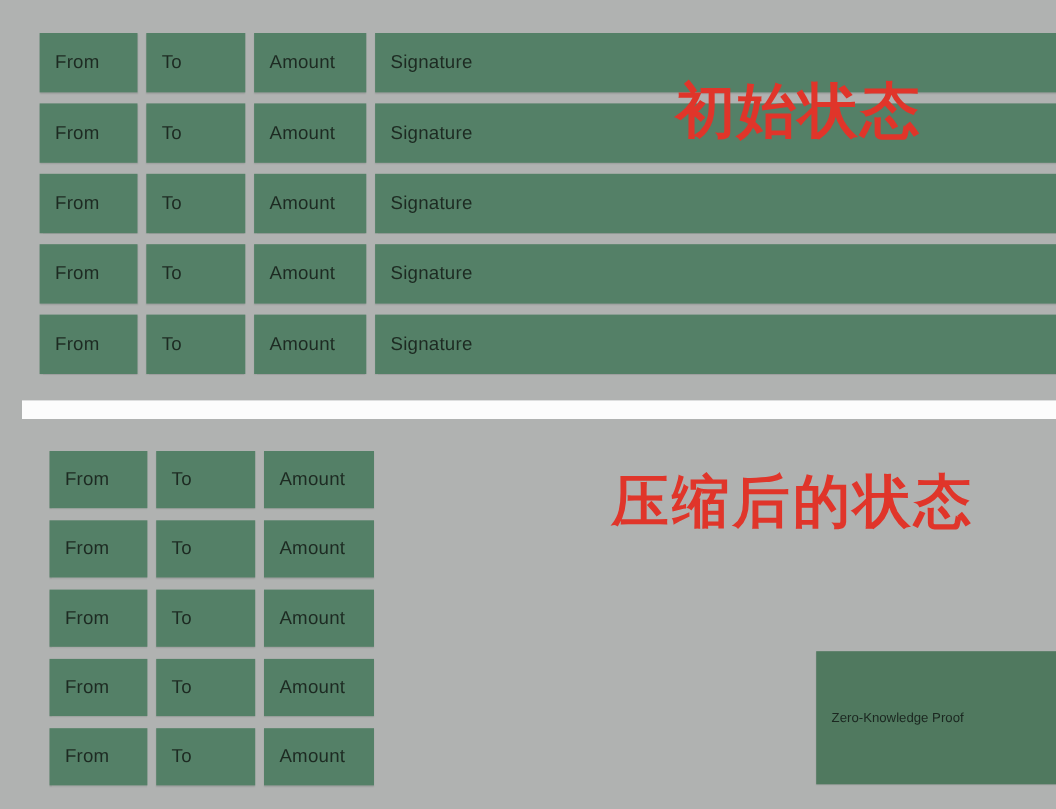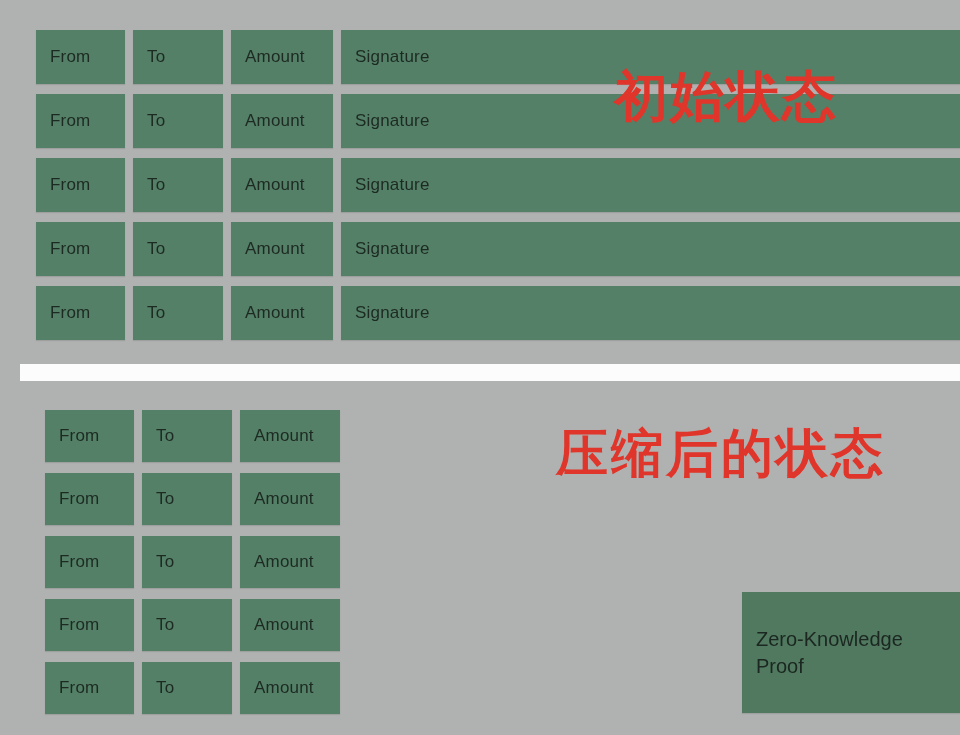--- a/index.html
+++ b/index.html
@@ -71,21 +71,21 @@
   
   .row-bot { position: absolute; left: 0; width: 960px; height: 52px; }
   .row-bot .c-from   { left: 25px;  width: 89px;  height: 52px; top: 0; }
   .row-bot .c-to     { left: 122px; width: 90px;  height: 52px; top: 0; }
   .row-bot .c-amount { left: 220px; width: 100px; height: 52px; top: 0; }
 
   
   .annot {
     position: absolute;
     color: #e0352a;
-    font-family: Liberation Mono, monospace;
+    font-family: Liberation Sans, sans-serif;
     font-weight: 700;
     white-space: nowrap;
   }
   .annot-top {
     left: 594px;
     top: 74px;
     font-size: 54px;
     line-height: 1.0;
     letter-spacing: 2px;
   }
@@ -106,21 +106,21 @@
     top: 592px;
     width: 219px;
     height: 121px;
     background: #50795f;
     box-sizing: border-box;
     display: flex;
     align-items: center;
     padding-left: 14px;
     padding-right: 10px;
     color: #1b2720;
-    font-size: 20px;
+    font-size: 12px;
     line-height: 1.35;
     box-shadow: 0 1px 1px rgba(0,0,0,0.10);
   }
 </style>
 </head>
 <body>
 
 <div class="slide">
 
   <div class="panel-top">

